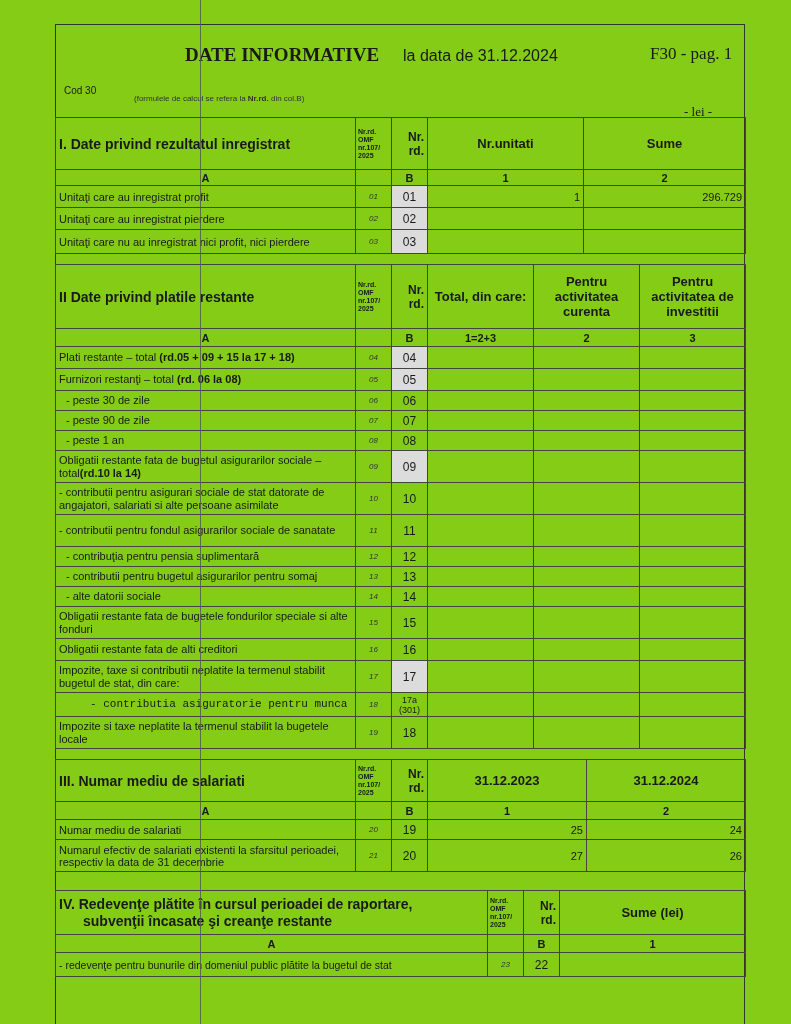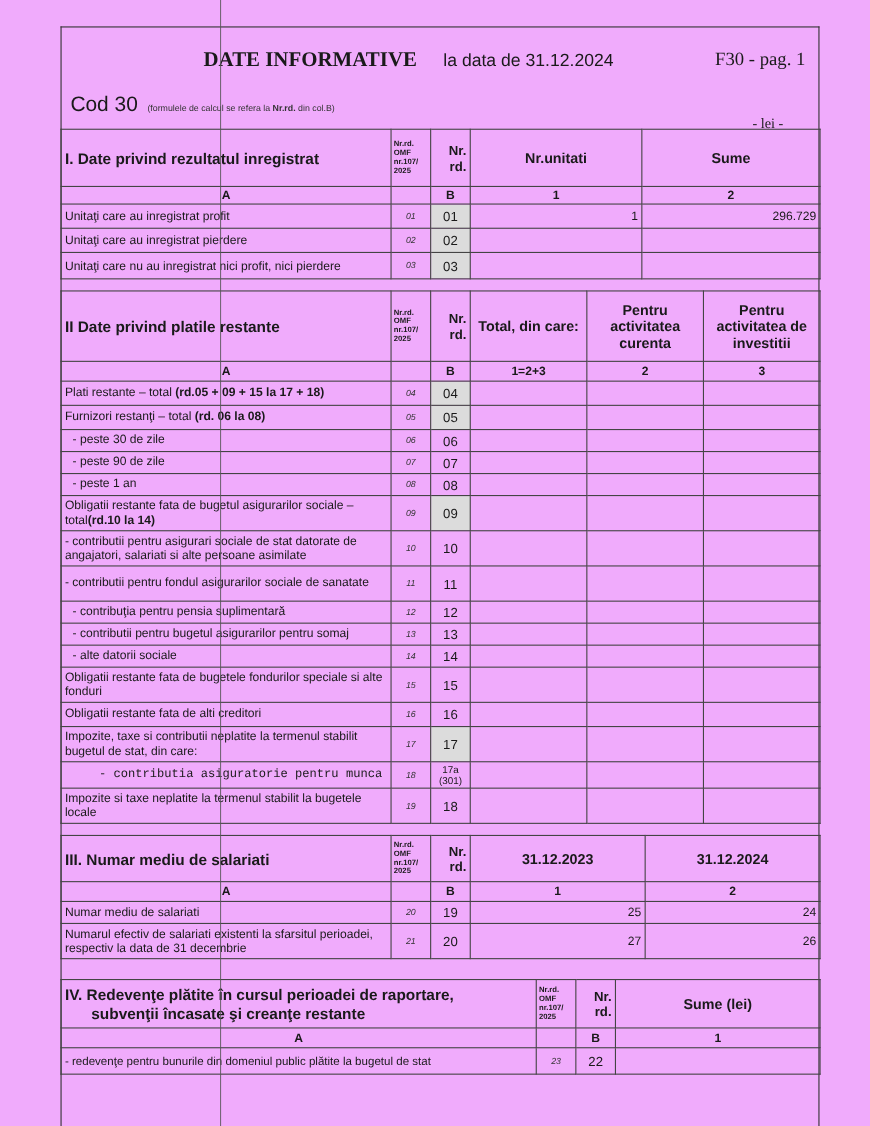--- a/index.html
+++ b/index.html
@@ -1,24 +1,24 @@
 <!DOCTYPE html>
 <html><head>
 <meta charset="utf-8">
 <style>
   * { box-sizing: border-box; margin: 0; padding: 0; }
   html, body { width: 791px; height: 1024px; background: #f7f7f7; overflow: hidden; }
   body { position: relative; font-family: "Liberation Sans", sans-serif; color: #1a1a1a; }
-  .page { position: absolute; left: 0; top: 0; width: 791px; height: 1024px; background: #f0abfc; }
+  .page { position: absolute; left: 0; top: 0; width: 791px; height: 1024px; background: #84cc16; }
   .scanline { position: absolute; left: 200px; top: 0; width: 1px; height: 1024px; background: #555; opacity: 0.8; z-index: 10; }
   .frame { position: absolute; left: 55px; top: 24px; width: 690px; height: 1000px; border-left: 1px solid #333; border-top: 1px solid #333; border-right: 1px solid #333; }
   .title { position: absolute; left: 185px; top: 44px; font-family: "Liberation Serif", serif; font-weight: bold; font-size: 19px; }
   .title-date { position: absolute; left: 403px; top: 47px; font-size: 16px; }
   .pagecode { position: absolute; left: 650px; top: 44px; font-family: "Liberation Serif", serif; font-size: 17px; }
-  .cod { position: absolute; left: 64px; top: 85px; font-size: 19px; }
+  .cod { position: absolute; left: 64px; top: 85px; font-size: 10px; }
   .cod-note { position: absolute; left: 134px; top: 94px; font-size: 8px; color: #333; }
   .cod-note b { font-weight: bold; }
   .lei { position: absolute; left: 684px; top: 104px; font-family: "Liberation Serif", serif; font-size: 13px; }
 
   table { position: absolute; border-collapse: collapse; table-layout: fixed; }
   td { border: 1px solid #444; font-size: 11px; padding: 0 3px; vertical-align: middle; overflow: hidden; }
   .hdr-title { font-weight: bold; font-size: 14px; }
   .omf { font-size: 7px; font-weight: bold; text-align: left; line-height: 8px; padding: 1px 2px; }
   .nr { font-weight: bold; font-size: 12px; text-align: right; line-height: 14px; }
   .colh { font-weight: bold; font-size: 13px; text-align: center; line-height: 15px; }

